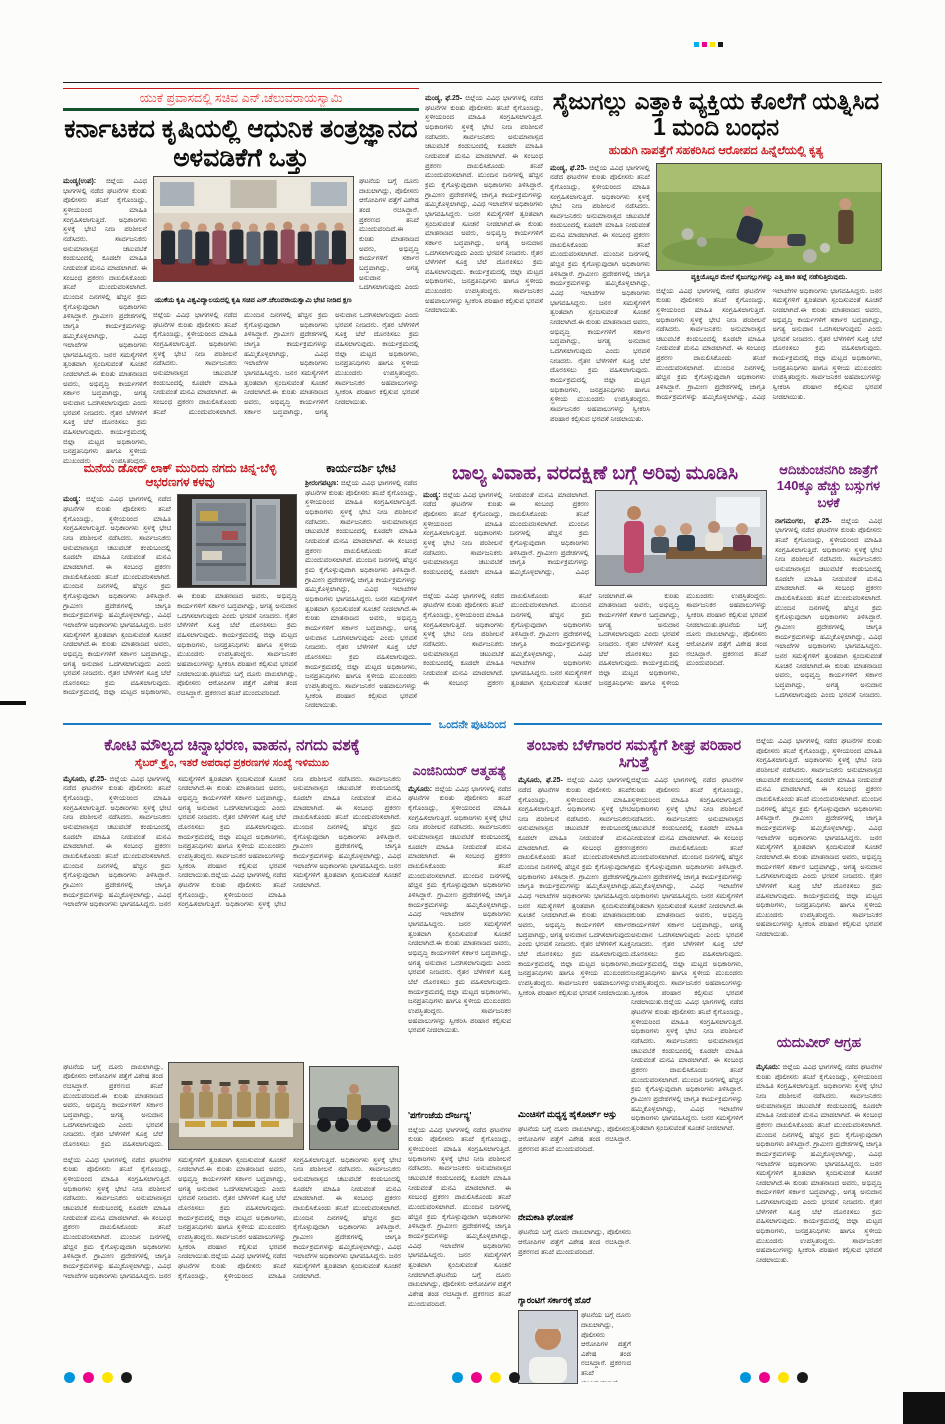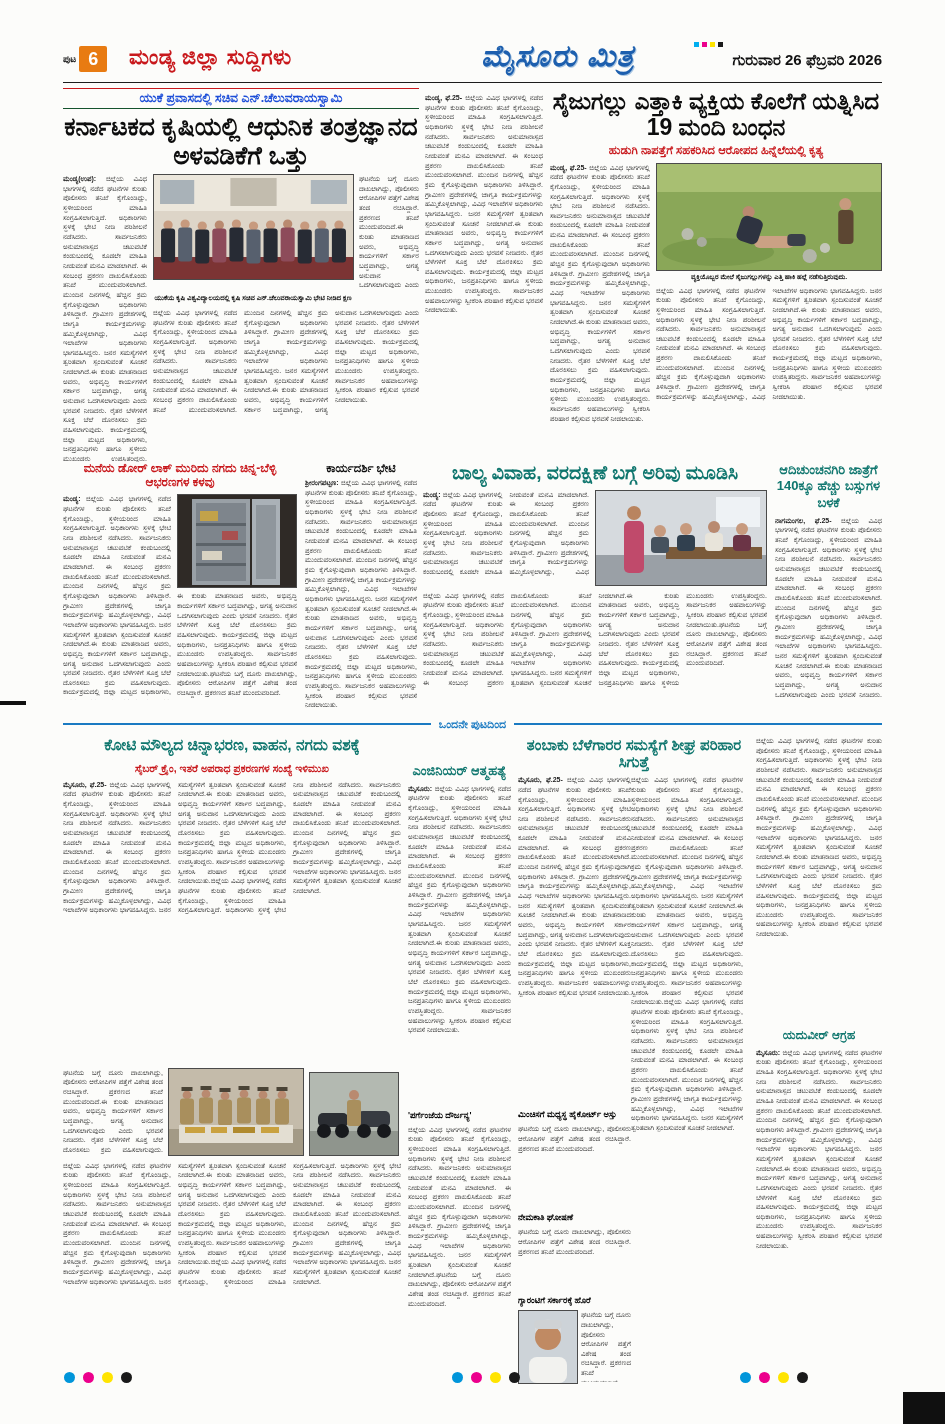--- a/index.html
+++ b/index.html
@@ -8,24 +8,24 @@
   .abs{position:absolute;}
   .bt{font-size:7px;line-height:1.38;text-align:justify;color:#1c1c1c;overflow:hidden;word-break:break-word;}
   .bt b{font-weight:bold;}
   .cols2{columns:2;column-gap:7px;}
   .cols3{columns:3;column-gap:7px;}
   .cols4{columns:4;column-gap:7px;}
   .photo{border:1px solid #4a4a4a;overflow:hidden;background:#c9c9c9;flex:none;}
   .photo svg{display:block;width:100%;height:100%;}
   .cap{font-size:6.8px;font-weight:bold;text-align:center;line-height:1.2;color:#111;overflow:hidden;}
   .hl{font-weight:bold;text-align:center;color:#0d0d0d;line-height:1.14;}
-  .hl-blue{color:#0f766e;}
+  .hl-blue{color:#701a75;}
   .hl-red{color:#c8181c;}
   .minihead{font-weight:bold;font-size:8.4px;margin:4px 0;color:#000;}
-  .kicker{border-top:1.6px solid #c8181c;border-bottom:1px solid #14532d;color:#1d4ed8;font-weight:bold;
+  .kicker{border-top:1.6px solid #c8181c;border-bottom:3px solid #14532d;color:#ef4444;font-weight:normal;
           font-size:12.5px;text-align:center;padding:2px 0;margin-bottom:3px;}
   
   .pagechip{position:absolute;left:0;top:4px;display:flex;align-items:center;gap:3px;}
   .pl{font-size:9px;font-weight:bold;color:#222;}
   .pn{background:#e87b12;color:#fff;font-weight:bold;font-size:18px;padding:0 9px;border-radius:2px;line-height:26px;}
   .sect{position:absolute;left:66px;top:3px;font-size:21px;font-weight:bold;color:#c8181c;letter-spacing:.5px;}
   .mast{position:absolute;left:418px;top:-3px;font-size:30px;font-weight:bold;font-style:italic;color:#1d5fae;
         letter-spacing:1px;text-shadow:1px 1px 0 #a9c6e2;}
   .hdate{position:absolute;right:0;top:9px;font-size:15px;font-weight:bold;color:#111;}
   .contsep{display:flex;align-items:center;gap:8px;}
@@ -33,29 +33,20 @@
   .contlabel{color:#1a7ac2;font-weight:bold;font-size:11px;white-space:nowrap;}
   .dots{display:flex;}
   .dot{width:11px;height:11px;border-radius:50%;display:inline-block;margin-right:8px;}
   .sq{width:5px;height:5px;display:inline-block;margin-right:3px;}
 </style>
 </head>
 <body>
 
 <div class="page">
 
-  <div class="abs" style="left:63px;top:42px;width:819px;height:38px">
-    <div class="pagechip">
-      <span class="pl">ಪುಟ</span>
-      <span class="pn">6</span>
-    </div>
-    <div class="sect">ಮಂಡ್ಯ ಜಿಲ್ಲಾ ಸುದ್ದಿಗಳು</div>
-    <div class="mast">ಮೈಸೂರು ಮಿತ್ರ</div>
-    <div class="hdate">ಗುರುವಾರ 26 ಫೆಬ್ರವರಿ 2026</div>
-  </div>
   <div class="abs" style="left:694px;top:33px">
     <span class="sq" style="background:#00aeef"></span><span class="sq" style="background:#ec008c"></span><span class="sq" style="background:#ffe400"></span><span class="sq" style="background:#1a1a1a"></span>
   </div>
   <div class="abs" style="left:63px;top:82px;width:819px;border-top:1.6px solid #1c1c1c"></div>
 
   <div class="abs" style="left:63px;top:88px;width:356px;height:370px">
     <div class="kicker">ಯುಕೆ ಪ್ರವಾಸದಲ್ಲಿ ಸಚಿವ ಎನ್.ಚೆಲುವರಾಯಸ್ವಾಮಿ</div>
     <div class="hl" style="font-size:25px">ಕರ್ನಾಟಕದ ಕೃಷಿಯಲ್ಲಿ ಆಧುನಿಕ ತಂತ್ರಜ್ಞಾನದ ಅಳವಡಿಕೆಗೆ ಒತ್ತು</div>
     <div style="display:flex;gap:6px;margin-top:5px;height:288px">
       <div class="bt" style="width:84px;height:288px">
@@ -110,21 +101,21 @@
     </div>
   </div>
 
   <div class="abs" style="left:425px;top:88px;width:118px;height:370px">
     <div class="bt" style="height:308px;margin-top:5px">
       <b>ಮಂಡ್ಯ, ಫೆ.25- </b><span>ಜಿಲ್ಲೆಯ ವಿವಿಧ ಭಾಗಗಳಲ್ಲಿ ನಡೆದ ಘಟನೆಗಳ ಕುರಿತು ಪೊಲೀಸರು ತನಿಖೆ ಕೈಗೊಂಡಿದ್ದು, ಸ್ಥಳೀಯರಿಂದ ಮಾಹಿತಿ ಸಂಗ್ರಹಿಸಲಾಗುತ್ತಿದೆ. ಅಧಿಕಾರಿಗಳು ಸ್ಥಳಕ್ಕೆ ಭೇಟಿ ನೀಡಿ ಪರಿಶೀಲನೆ ನಡೆಸಿದರು. ಸಾರ್ವಜನಿಕರು ಅನುಮಾನಾಸ್ಪದ ಚಟುವಟಿಕೆ ಕಂಡುಬಂದಲ್ಲಿ ಕೂಡಲೇ ಮಾಹಿತಿ ನೀಡುವಂತೆ ಮನವಿ ಮಾಡಲಾಗಿದೆ. ಈ ಸಂಬಂಧ ಪ್ರಕರಣ ದಾಖಲಿಸಿಕೊಂಡು ತನಿಖೆ ಮುಂದುವರಿಸಲಾಗಿದೆ. ಮುಂದಿನ ದಿನಗಳಲ್ಲಿ ಹೆಚ್ಚಿನ ಕ್ರಮ ಕೈಗೊಳ್ಳುವುದಾಗಿ ಅಧಿಕಾರಿಗಳು ತಿಳಿಸಿದ್ದಾರೆ. ಗ್ರಾಮೀಣ ಪ್ರದೇಶಗಳಲ್ಲಿ ಜಾಗೃತಿ ಕಾರ್ಯಕ್ರಮಗಳನ್ನು ಹಮ್ಮಿಕೊಳ್ಳಲಾಗಿದ್ದು, ವಿವಿಧ ಇಲಾಖೆಗಳ ಅಧಿಕಾರಿಗಳು ಭಾಗವಹಿಸಿದ್ದರು. ಜನರ ಸಮಸ್ಯೆಗಳಿಗೆ ತ್ವರಿತವಾಗಿ ಸ್ಪಂದಿಸುವಂತೆ ಸೂಚನೆ ನೀಡಲಾಗಿದೆ.</span><span>ಈ ಕುರಿತು ಮಾತನಾಡಿದ ಅವರು, ಅಭಿವೃದ್ಧಿ ಕಾರ್ಯಗಳಿಗೆ ಸರ್ಕಾರ ಬದ್ಧವಾಗಿದ್ದು, ಅಗತ್ಯ ಅನುದಾನ ಒದಗಿಸಲಾಗುವುದು ಎಂದು ಭರವಸೆ ನೀಡಿದರು. ರೈತರ ಬೆಳೆಗಳಿಗೆ ಸೂಕ್ತ ಬೆಲೆ ದೊರಕಿಸಲು ಕ್ರಮ ವಹಿಸಲಾಗುವುದು. ಕಾರ್ಯಕ್ರಮದಲ್ಲಿ ಜಿಲ್ಲಾ ಮಟ್ಟದ ಅಧಿಕಾರಿಗಳು, ಜನಪ್ರತಿನಿಧಿಗಳು ಹಾಗೂ ಸ್ಥಳೀಯ ಮುಖಂಡರು ಉಪಸ್ಥಿತರಿದ್ದರು. ಸಾರ್ವಜನಿಕರ ಅಹವಾಲುಗಳನ್ನು ಸ್ವೀಕರಿಸಿ ಪರಿಹಾರ ಕಲ್ಪಿಸುವ ಭರವಸೆ ನೀಡಲಾಯಿತು.</span>
     </div>
   </div>
 
   <div class="abs" style="left:550px;top:88px;width:332px;height:370px">
-    <div class="hl" style="font-size:23px">ಸೈಜುಗಲ್ಲು ಎತ್ತಾಕಿ ವ್ಯಕ್ತಿಯ ಕೊಲೆಗೆ ಯತ್ನಿಸಿದ 19 ಮಂದಿ ಬಂಧನ</div>
+    <div class="hl" style="font-size:23px">ಸೈಜುಗಲ್ಲು ಎತ್ತಾಕಿ ವ್ಯಕ್ತಿಯ ಕೊಲೆಗೆ ಯತ್ನಿಸಿದ 1 ಮಂದಿ ಬಂಧನ</div>
     <div class="hl hl-red" style="font-size:11.5px;margin-top:4px">ಹುಡುಗಿ ನಾಪತ್ತೆಗೆ ಸಹಕರಿಸಿದ ಆರೋಪದ ಹಿನ್ನೆಲೆಯಲ್ಲಿ ಕೃತ್ಯ</div>
     <div style="display:flex;gap:6px;margin-top:5px;height:276px">
       <div class="bt" style="width:100px;height:276px">
         <b>ಮಂಡ್ಯ, ಫೆ.25- </b><span>ಜಿಲ್ಲೆಯ ವಿವಿಧ ಭಾಗಗಳಲ್ಲಿ ನಡೆದ ಘಟನೆಗಳ ಕುರಿತು ಪೊಲೀಸರು ತನಿಖೆ ಕೈಗೊಂಡಿದ್ದು, ಸ್ಥಳೀಯರಿಂದ ಮಾಹಿತಿ ಸಂಗ್ರಹಿಸಲಾಗುತ್ತಿದೆ. ಅಧಿಕಾರಿಗಳು ಸ್ಥಳಕ್ಕೆ ಭೇಟಿ ನೀಡಿ ಪರಿಶೀಲನೆ ನಡೆಸಿದರು. ಸಾರ್ವಜನಿಕರು ಅನುಮಾನಾಸ್ಪದ ಚಟುವಟಿಕೆ ಕಂಡುಬಂದಲ್ಲಿ ಕೂಡಲೇ ಮಾಹಿತಿ ನೀಡುವಂತೆ ಮನವಿ ಮಾಡಲಾಗಿದೆ. ಈ ಸಂಬಂಧ ಪ್ರಕರಣ ದಾಖಲಿಸಿಕೊಂಡು ತನಿಖೆ ಮುಂದುವರಿಸಲಾಗಿದೆ. ಮುಂದಿನ ದಿನಗಳಲ್ಲಿ ಹೆಚ್ಚಿನ ಕ್ರಮ ಕೈಗೊಳ್ಳುವುದಾಗಿ ಅಧಿಕಾರಿಗಳು ತಿಳಿಸಿದ್ದಾರೆ. ಗ್ರಾಮೀಣ ಪ್ರದೇಶಗಳಲ್ಲಿ ಜಾಗೃತಿ ಕಾರ್ಯಕ್ರಮಗಳನ್ನು ಹಮ್ಮಿಕೊಳ್ಳಲಾಗಿದ್ದು, ವಿವಿಧ ಇಲಾಖೆಗಳ ಅಧಿಕಾರಿಗಳು ಭಾಗವಹಿಸಿದ್ದರು. ಜನರ ಸಮಸ್ಯೆಗಳಿಗೆ ತ್ವರಿತವಾಗಿ ಸ್ಪಂದಿಸುವಂತೆ ಸೂಚನೆ ನೀಡಲಾಗಿದೆ.</span><span>ಈ ಕುರಿತು ಮಾತನಾಡಿದ ಅವರು, ಅಭಿವೃದ್ಧಿ ಕಾರ್ಯಗಳಿಗೆ ಸರ್ಕಾರ ಬದ್ಧವಾಗಿದ್ದು, ಅಗತ್ಯ ಅನುದಾನ ಒದಗಿಸಲಾಗುವುದು ಎಂದು ಭರವಸೆ ನೀಡಿದರು. ರೈತರ ಬೆಳೆಗಳಿಗೆ ಸೂಕ್ತ ಬೆಲೆ ದೊರಕಿಸಲು ಕ್ರಮ ವಹಿಸಲಾಗುವುದು. ಕಾರ್ಯಕ್ರಮದಲ್ಲಿ ಜಿಲ್ಲಾ ಮಟ್ಟದ ಅಧಿಕಾರಿಗಳು, ಜನಪ್ರತಿನಿಧಿಗಳು ಹಾಗೂ ಸ್ಥಳೀಯ ಮುಖಂಡರು ಉಪಸ್ಥಿತರಿದ್ದರು. ಸಾರ್ವಜನಿಕರ ಅಹವಾಲುಗಳನ್ನು ಸ್ವೀಕರಿಸಿ ಪರಿಹಾರ ಕಲ್ಪಿಸುವ ಭರವಸೆ ನೀಡಲಾಯಿತು.</span>
       </div>
       <div style="flex:1;display:flex;flex-direction:column">
         <div class="photo" style="height:106px">
           <svg viewBox="0 0 220 106" preserveAspectRatio="none">
             <rect width="220" height="106" fill="#8aa758"></rect>
               <rect width="220" height="28" fill="#a8bf72"></rect>
@@ -223,21 +214,21 @@
   </div>
 
   <div class="abs contsep" style="left:63px;top:716px;width:819px;height:16px">
     <span class="line"></span>
     <span class="contlabel">ಒಂದನೇ ಪುಟದಿಂದ</span>
     <span class="line"></span>
   </div>
 
   <div class="abs" style="left:63px;top:736px;width:338px;height:634px">
     <div class="hl hl-blue" style="font-size:15.5px">ಕೋಟಿ ಮೌಲ್ಯದ ಚಿನ್ನಾಭರಣ, ವಾಹನ, ನಗದು ವಶಕ್ಕೆ</div>
-    <div class="hl hl-red" style="font-size:10.5px;margin-top:9px">ಸೈಬರ್ ಕ್ರೈಂ, ಇತರೆ ಅಪರಾಧ ಪ್ರಕರಣಗಳ ಸಂಖ್ಯೆ ಇಳಿಮುಖ</div>
+    <div class="hl hl-red" style="font-size:10.5px;margin-top:3px">ಸೈಬರ್ ಕ್ರೈಂ, ಇತರೆ ಅಪರಾಧ ಪ್ರಕರಣಗಳ ಸಂಖ್ಯೆ ಇಳಿಮುಖ</div>
     <div class="bt cols3" style="height:284px;margin-top:5px">
       <b>ಮೈಸೂರು, ಫೆ.25- </b><span>ಜಿಲ್ಲೆಯ ವಿವಿಧ ಭಾಗಗಳಲ್ಲಿ ನಡೆದ ಘಟನೆಗಳ ಕುರಿತು ಪೊಲೀಸರು ತನಿಖೆ ಕೈಗೊಂಡಿದ್ದು, ಸ್ಥಳೀಯರಿಂದ ಮಾಹಿತಿ ಸಂಗ್ರಹಿಸಲಾಗುತ್ತಿದೆ. ಅಧಿಕಾರಿಗಳು ಸ್ಥಳಕ್ಕೆ ಭೇಟಿ ನೀಡಿ ಪರಿಶೀಲನೆ ನಡೆಸಿದರು. ಸಾರ್ವಜನಿಕರು ಅನುಮಾನಾಸ್ಪದ ಚಟುವಟಿಕೆ ಕಂಡುಬಂದಲ್ಲಿ ಕೂಡಲೇ ಮಾಹಿತಿ ನೀಡುವಂತೆ ಮನವಿ ಮಾಡಲಾಗಿದೆ. ಈ ಸಂಬಂಧ ಪ್ರಕರಣ ದಾಖಲಿಸಿಕೊಂಡು ತನಿಖೆ ಮುಂದುವರಿಸಲಾಗಿದೆ. ಮುಂದಿನ ದಿನಗಳಲ್ಲಿ ಹೆಚ್ಚಿನ ಕ್ರಮ ಕೈಗೊಳ್ಳುವುದಾಗಿ ಅಧಿಕಾರಿಗಳು ತಿಳಿಸಿದ್ದಾರೆ. ಗ್ರಾಮೀಣ ಪ್ರದೇಶಗಳಲ್ಲಿ ಜಾಗೃತಿ ಕಾರ್ಯಕ್ರಮಗಳನ್ನು ಹಮ್ಮಿಕೊಳ್ಳಲಾಗಿದ್ದು, ವಿವಿಧ ಇಲಾಖೆಗಳ ಅಧಿಕಾರಿಗಳು ಭಾಗವಹಿಸಿದ್ದರು. ಜನರ ಸಮಸ್ಯೆಗಳಿಗೆ ತ್ವರಿತವಾಗಿ ಸ್ಪಂದಿಸುವಂತೆ ಸೂಚನೆ ನೀಡಲಾಗಿದೆ.</span><span>ಈ ಕುರಿತು ಮಾತನಾಡಿದ ಅವರು, ಅಭಿವೃದ್ಧಿ ಕಾರ್ಯಗಳಿಗೆ ಸರ್ಕಾರ ಬದ್ಧವಾಗಿದ್ದು, ಅಗತ್ಯ ಅನುದಾನ ಒದಗಿಸಲಾಗುವುದು ಎಂದು ಭರವಸೆ ನೀಡಿದರು. ರೈತರ ಬೆಳೆಗಳಿಗೆ ಸೂಕ್ತ ಬೆಲೆ ದೊರಕಿಸಲು ಕ್ರಮ ವಹಿಸಲಾಗುವುದು. ಕಾರ್ಯಕ್ರಮದಲ್ಲಿ ಜಿಲ್ಲಾ ಮಟ್ಟದ ಅಧಿಕಾರಿಗಳು, ಜನಪ್ರತಿನಿಧಿಗಳು ಹಾಗೂ ಸ್ಥಳೀಯ ಮುಖಂಡರು ಉಪಸ್ಥಿತರಿದ್ದರು. ಸಾರ್ವಜನಿಕರ ಅಹವಾಲುಗಳನ್ನು ಸ್ವೀಕರಿಸಿ ಪರಿಹಾರ ಕಲ್ಪಿಸುವ ಭರವಸೆ ನೀಡಲಾಯಿತು.</span><span>ಜಿಲ್ಲೆಯ ವಿವಿಧ ಭಾಗಗಳಲ್ಲಿ ನಡೆದ ಘಟನೆಗಳ ಕುರಿತು ಪೊಲೀಸರು ತನಿಖೆ ಕೈಗೊಂಡಿದ್ದು, ಸ್ಥಳೀಯರಿಂದ ಮಾಹಿತಿ ಸಂಗ್ರಹಿಸಲಾಗುತ್ತಿದೆ. ಅಧಿಕಾರಿಗಳು ಸ್ಥಳಕ್ಕೆ ಭೇಟಿ ನೀಡಿ ಪರಿಶೀಲನೆ ನಡೆಸಿದರು. ಸಾರ್ವಜನಿಕರು ಅನುಮಾನಾಸ್ಪದ ಚಟುವಟಿಕೆ ಕಂಡುಬಂದಲ್ಲಿ ಕೂಡಲೇ ಮಾಹಿತಿ ನೀಡುವಂತೆ ಮನವಿ ಮಾಡಲಾಗಿದೆ. ಈ ಸಂಬಂಧ ಪ್ರಕರಣ ದಾಖಲಿಸಿಕೊಂಡು ತನಿಖೆ ಮುಂದುವರಿಸಲಾಗಿದೆ. ಮುಂದಿನ ದಿನಗಳಲ್ಲಿ ಹೆಚ್ಚಿನ ಕ್ರಮ ಕೈಗೊಳ್ಳುವುದಾಗಿ ಅಧಿಕಾರಿಗಳು ತಿಳಿಸಿದ್ದಾರೆ. ಗ್ರಾಮೀಣ ಪ್ರದೇಶಗಳಲ್ಲಿ ಜಾಗೃತಿ ಕಾರ್ಯಕ್ರಮಗಳನ್ನು ಹಮ್ಮಿಕೊಳ್ಳಲಾಗಿದ್ದು, ವಿವಿಧ ಇಲಾಖೆಗಳ ಅಧಿಕಾರಿಗಳು ಭಾಗವಹಿಸಿದ್ದರು. ಜನರ ಸಮಸ್ಯೆಗಳಿಗೆ ತ್ವರಿತವಾಗಿ ಸ್ಪಂದಿಸುವಂತೆ ಸೂಚನೆ ನೀಡಲಾಗಿದೆ.</span>
     </div>
     <div style="display:flex;gap:5px;height:88px;margin-top:4px;align-items:flex-end">
       <div class="bt" style="width:100px;height:88px">
         <span>ಘಟನೆಯ ಬಗ್ಗೆ ದೂರು ದಾಖಲಾಗಿದ್ದು, ಪೊಲೀಸರು ಆರೋಪಿಗಳ ಪತ್ತೆಗೆ ವಿಶೇಷ ತಂಡ ರಚಿಸಿದ್ದಾರೆ. ಪ್ರಕರಣದ ತನಿಖೆ ಮುಂದುವರಿದಿದೆ.</span><span>ಈ ಕುರಿತು ಮಾತನಾಡಿದ ಅವರು, ಅಭಿವೃದ್ಧಿ ಕಾರ್ಯಗಳಿಗೆ ಸರ್ಕಾರ ಬದ್ಧವಾಗಿದ್ದು, ಅಗತ್ಯ ಅನುದಾನ ಒದಗಿಸಲಾಗುವುದು ಎಂದು ಭರವಸೆ ನೀಡಿದರು. ರೈತರ ಬೆಳೆಗಳಿಗೆ ಸೂಕ್ತ ಬೆಲೆ ದೊರಕಿಸಲು ಕ್ರಮ ವಹಿಸಲಾಗುವುದು. ಕಾರ್ಯಕ್ರಮದಲ್ಲಿ ಜಿಲ್ಲಾ ಮಟ್ಟದ ಅಧಿಕಾರಿಗಳು, ಜನಪ್ರತಿನಿಧಿಗಳು ಹಾಗೂ ಸ್ಥಳೀಯ ಮುಖಂಡರು ಉಪಸ್ಥಿತರಿದ್ದರು. ಸಾರ್ವಜನಿಕರ ಅಹವಾಲುಗಳನ್ನು ಸ್ವೀಕರಿಸಿ ಪರಿಹಾರ ಕಲ್ಪಿಸುವ ಭರವಸೆ ನೀಡಲಾಯಿತು.</span>
       </div>
       <div class="photo" style="width:134px;height:86px">
         <svg viewBox="0 0 134 86" preserveAspectRatio="none">
           <rect width="134" height="86" fill="#c4bbaa"></rect>
@@ -321,21 +312,21 @@
       <div class="bt" style="width:112px;height:604px">
         <span>ಜಿಲ್ಲೆಯ ವಿವಿಧ ಭಾಗಗಳಲ್ಲಿ ನಡೆದ ಘಟನೆಗಳ ಕುರಿತು ಪೊಲೀಸರು ತನಿಖೆ ಕೈಗೊಂಡಿದ್ದು, ಸ್ಥಳೀಯರಿಂದ ಮಾಹಿತಿ ಸಂಗ್ರಹಿಸಲಾಗುತ್ತಿದೆ. ಅಧಿಕಾರಿಗಳು ಸ್ಥಳಕ್ಕೆ ಭೇಟಿ ನೀಡಿ ಪರಿಶೀಲನೆ ನಡೆಸಿದರು. ಸಾರ್ವಜನಿಕರು ಅನುಮಾನಾಸ್ಪದ ಚಟುವಟಿಕೆ ಕಂಡುಬಂದಲ್ಲಿ ಕೂಡಲೇ ಮಾಹಿತಿ ನೀಡುವಂತೆ ಮನವಿ ಮಾಡಲಾಗಿದೆ. ಈ ಸಂಬಂಧ ಪ್ರಕರಣ ದಾಖಲಿಸಿಕೊಂಡು ತನಿಖೆ ಮುಂದುವರಿಸಲಾಗಿದೆ. ಮುಂದಿನ ದಿನಗಳಲ್ಲಿ ಹೆಚ್ಚಿನ ಕ್ರಮ ಕೈಗೊಳ್ಳುವುದಾಗಿ ಅಧಿಕಾರಿಗಳು ತಿಳಿಸಿದ್ದಾರೆ. ಗ್ರಾಮೀಣ ಪ್ರದೇಶಗಳಲ್ಲಿ ಜಾಗೃತಿ ಕಾರ್ಯಕ್ರಮಗಳನ್ನು ಹಮ್ಮಿಕೊಳ್ಳಲಾಗಿದ್ದು, ವಿವಿಧ ಇಲಾಖೆಗಳ ಅಧಿಕಾರಿಗಳು ಭಾಗವಹಿಸಿದ್ದರು. ಜನರ ಸಮಸ್ಯೆಗಳಿಗೆ ತ್ವರಿತವಾಗಿ ಸ್ಪಂದಿಸುವಂತೆ ಸೂಚನೆ ನೀಡಲಾಗಿದೆ.</span><span>ಈ ಕುರಿತು ಮಾತನಾಡಿದ ಅವರು, ಅಭಿವೃದ್ಧಿ ಕಾರ್ಯಗಳಿಗೆ ಸರ್ಕಾರ ಬದ್ಧವಾಗಿದ್ದು, ಅಗತ್ಯ ಅನುದಾನ ಒದಗಿಸಲಾಗುವುದು ಎಂದು ಭರವಸೆ ನೀಡಿದರು. ರೈತರ ಬೆಳೆಗಳಿಗೆ ಸೂಕ್ತ ಬೆಲೆ ದೊರಕಿಸಲು ಕ್ರಮ ವಹಿಸಲಾಗುವುದು. ಕಾರ್ಯಕ್ರಮದಲ್ಲಿ ಜಿಲ್ಲಾ ಮಟ್ಟದ ಅಧಿಕಾರಿಗಳು, ಜನಪ್ರತಿನಿಧಿಗಳು ಹಾಗೂ ಸ್ಥಳೀಯ ಮುಖಂಡರು ಉಪಸ್ಥಿತರಿದ್ದರು. ಸಾರ್ವಜನಿಕರ ಅಹವಾಲುಗಳನ್ನು ಸ್ವೀಕರಿಸಿ ಪರಿಹಾರ ಕಲ್ಪಿಸುವ ಭರವಸೆ ನೀಡಲಾಯಿತು.</span><span>ಜಿಲ್ಲೆಯ ವಿವಿಧ ಭಾಗಗಳಲ್ಲಿ ನಡೆದ ಘಟನೆಗಳ ಕುರಿತು ಪೊಲೀಸರು ತನಿಖೆ ಕೈಗೊಂಡಿದ್ದು, ಸ್ಥಳೀಯರಿಂದ ಮಾಹಿತಿ ಸಂಗ್ರಹಿಸಲಾಗುತ್ತಿದೆ. ಅಧಿಕಾರಿಗಳು ಸ್ಥಳಕ್ಕೆ ಭೇಟಿ ನೀಡಿ ಪರಿಶೀಲನೆ ನಡೆಸಿದರು. ಸಾರ್ವಜನಿಕರು ಅನುಮಾನಾಸ್ಪದ ಚಟುವಟಿಕೆ ಕಂಡುಬಂದಲ್ಲಿ ಕೂಡಲೇ ಮಾಹಿತಿ ನೀಡುವಂತೆ ಮನವಿ ಮಾಡಲಾಗಿದೆ. ಈ ಸಂಬಂಧ ಪ್ರಕರಣ ದಾಖಲಿಸಿಕೊಂಡು ತನಿಖೆ ಮುಂದುವರಿಸಲಾಗಿದೆ. ಮುಂದಿನ ದಿನಗಳಲ್ಲಿ ಹೆಚ್ಚಿನ ಕ್ರಮ ಕೈಗೊಳ್ಳುವುದಾಗಿ ಅಧಿಕಾರಿಗಳು ತಿಳಿಸಿದ್ದಾರೆ. ಗ್ರಾಮೀಣ ಪ್ರದೇಶಗಳಲ್ಲಿ ಜಾಗೃತಿ ಕಾರ್ಯಕ್ರಮಗಳನ್ನು ಹಮ್ಮಿಕೊಳ್ಳಲಾಗಿದ್ದು, ವಿವಿಧ ಇಲಾಖೆಗಳ ಅಧಿಕಾರಿಗಳು ಭಾಗವಹಿಸಿದ್ದರು. ಜನರ ಸಮಸ್ಯೆಗಳಿಗೆ ತ್ವರಿತವಾಗಿ ಸ್ಪಂದಿಸುವಂತೆ ಸೂಚನೆ ನೀಡಲಾಗಿದೆ.</span>
       </div>
     </div>
   </div>
 
   <div class="abs" style="left:756px;top:736px;width:126px;height:634px">
     <div class="bt" style="height:288px">
       <span>ಜಿಲ್ಲೆಯ ವಿವಿಧ ಭಾಗಗಳಲ್ಲಿ ನಡೆದ ಘಟನೆಗಳ ಕುರಿತು ಪೊಲೀಸರು ತನಿಖೆ ಕೈಗೊಂಡಿದ್ದು, ಸ್ಥಳೀಯರಿಂದ ಮಾಹಿತಿ ಸಂಗ್ರಹಿಸಲಾಗುತ್ತಿದೆ. ಅಧಿಕಾರಿಗಳು ಸ್ಥಳಕ್ಕೆ ಭೇಟಿ ನೀಡಿ ಪರಿಶೀಲನೆ ನಡೆಸಿದರು. ಸಾರ್ವಜನಿಕರು ಅನುಮಾನಾಸ್ಪದ ಚಟುವಟಿಕೆ ಕಂಡುಬಂದಲ್ಲಿ ಕೂಡಲೇ ಮಾಹಿತಿ ನೀಡುವಂತೆ ಮನವಿ ಮಾಡಲಾಗಿದೆ. ಈ ಸಂಬಂಧ ಪ್ರಕರಣ ದಾಖಲಿಸಿಕೊಂಡು ತನಿಖೆ ಮುಂದುವರಿಸಲಾಗಿದೆ. ಮುಂದಿನ ದಿನಗಳಲ್ಲಿ ಹೆಚ್ಚಿನ ಕ್ರಮ ಕೈಗೊಳ್ಳುವುದಾಗಿ ಅಧಿಕಾರಿಗಳು ತಿಳಿಸಿದ್ದಾರೆ. ಗ್ರಾಮೀಣ ಪ್ರದೇಶಗಳಲ್ಲಿ ಜಾಗೃತಿ ಕಾರ್ಯಕ್ರಮಗಳನ್ನು ಹಮ್ಮಿಕೊಳ್ಳಲಾಗಿದ್ದು, ವಿವಿಧ ಇಲಾಖೆಗಳ ಅಧಿಕಾರಿಗಳು ಭಾಗವಹಿಸಿದ್ದರು. ಜನರ ಸಮಸ್ಯೆಗಳಿಗೆ ತ್ವರಿತವಾಗಿ ಸ್ಪಂದಿಸುವಂತೆ ಸೂಚನೆ ನೀಡಲಾಗಿದೆ.</span><span>ಈ ಕುರಿತು ಮಾತನಾಡಿದ ಅವರು, ಅಭಿವೃದ್ಧಿ ಕಾರ್ಯಗಳಿಗೆ ಸರ್ಕಾರ ಬದ್ಧವಾಗಿದ್ದು, ಅಗತ್ಯ ಅನುದಾನ ಒದಗಿಸಲಾಗುವುದು ಎಂದು ಭರವಸೆ ನೀಡಿದರು. ರೈತರ ಬೆಳೆಗಳಿಗೆ ಸೂಕ್ತ ಬೆಲೆ ದೊರಕಿಸಲು ಕ್ರಮ ವಹಿಸಲಾಗುವುದು. ಕಾರ್ಯಕ್ರಮದಲ್ಲಿ ಜಿಲ್ಲಾ ಮಟ್ಟದ ಅಧಿಕಾರಿಗಳು, ಜನಪ್ರತಿನಿಧಿಗಳು ಹಾಗೂ ಸ್ಥಳೀಯ ಮುಖಂಡರು ಉಪಸ್ಥಿತರಿದ್ದರು. ಸಾರ್ವಜನಿಕರ ಅಹವಾಲುಗಳನ್ನು ಸ್ವೀಕರಿಸಿ ಪರಿಹಾರ ಕಲ್ಪಿಸುವ ಭರವಸೆ ನೀಡಲಾಯಿತು.</span>
     </div>
-    <div class="hl hl-blue" style="font-size:12px;margin:5px 0">ಯದುವೀರ್ ಆಗ್ರಹ</div>
+    <div class="hl hl-blue" style="font-size:14px;margin:11px 0">ಯದುವೀರ್ ಆಗ್ರಹ</div>
     <div class="bt" style="height:308px">
       <b>ಮೈಸೂರು: </b><span>ಜಿಲ್ಲೆಯ ವಿವಿಧ ಭಾಗಗಳಲ್ಲಿ ನಡೆದ ಘಟನೆಗಳ ಕುರಿತು ಪೊಲೀಸರು ತನಿಖೆ ಕೈಗೊಂಡಿದ್ದು, ಸ್ಥಳೀಯರಿಂದ ಮಾಹಿತಿ ಸಂಗ್ರಹಿಸಲಾಗುತ್ತಿದೆ. ಅಧಿಕಾರಿಗಳು ಸ್ಥಳಕ್ಕೆ ಭೇಟಿ ನೀಡಿ ಪರಿಶೀಲನೆ ನಡೆಸಿದರು. ಸಾರ್ವಜನಿಕರು ಅನುಮಾನಾಸ್ಪದ ಚಟುವಟಿಕೆ ಕಂಡುಬಂದಲ್ಲಿ ಕೂಡಲೇ ಮಾಹಿತಿ ನೀಡುವಂತೆ ಮನವಿ ಮಾಡಲಾಗಿದೆ. ಈ ಸಂಬಂಧ ಪ್ರಕರಣ ದಾಖಲಿಸಿಕೊಂಡು ತನಿಖೆ ಮುಂದುವರಿಸಲಾಗಿದೆ. ಮುಂದಿನ ದಿನಗಳಲ್ಲಿ ಹೆಚ್ಚಿನ ಕ್ರಮ ಕೈಗೊಳ್ಳುವುದಾಗಿ ಅಧಿಕಾರಿಗಳು ತಿಳಿಸಿದ್ದಾರೆ. ಗ್ರಾಮೀಣ ಪ್ರದೇಶಗಳಲ್ಲಿ ಜಾಗೃತಿ ಕಾರ್ಯಕ್ರಮಗಳನ್ನು ಹಮ್ಮಿಕೊಳ್ಳಲಾಗಿದ್ದು, ವಿವಿಧ ಇಲಾಖೆಗಳ ಅಧಿಕಾರಿಗಳು ಭಾಗವಹಿಸಿದ್ದರು. ಜನರ ಸಮಸ್ಯೆಗಳಿಗೆ ತ್ವರಿತವಾಗಿ ಸ್ಪಂದಿಸುವಂತೆ ಸೂಚನೆ ನೀಡಲಾಗಿದೆ.</span><span>ಈ ಕುರಿತು ಮಾತನಾಡಿದ ಅವರು, ಅಭಿವೃದ್ಧಿ ಕಾರ್ಯಗಳಿಗೆ ಸರ್ಕಾರ ಬದ್ಧವಾಗಿದ್ದು, ಅಗತ್ಯ ಅನುದಾನ ಒದಗಿಸಲಾಗುವುದು ಎಂದು ಭರವಸೆ ನೀಡಿದರು. ರೈತರ ಬೆಳೆಗಳಿಗೆ ಸೂಕ್ತ ಬೆಲೆ ದೊರಕಿಸಲು ಕ್ರಮ ವಹಿಸಲಾಗುವುದು. ಕಾರ್ಯಕ್ರಮದಲ್ಲಿ ಜಿಲ್ಲಾ ಮಟ್ಟದ ಅಧಿಕಾರಿಗಳು, ಜನಪ್ರತಿನಿಧಿಗಳು ಹಾಗೂ ಸ್ಥಳೀಯ ಮುಖಂಡರು ಉಪಸ್ಥಿತರಿದ್ದರು. ಸಾರ್ವಜನಿಕರ ಅಹವಾಲುಗಳನ್ನು ಸ್ವೀಕರಿಸಿ ಪರಿಹಾರ ಕಲ್ಪಿಸುವ ಭರವಸೆ ನೀಡಲಾಯಿತು.</span>
     </div>
   </div>
 
   <div class="abs" style="left:0;top:701px;width:26px;height:4px;background:#101010"></div>
   <div class="abs dots" style="left:64px;top:1372px">
     <span class="dot" style="background:#0095da"></span>
       <span class="dot" style="background:#ec008c"></span>
       <span class="dot" style="background:#ffe400"></span>

